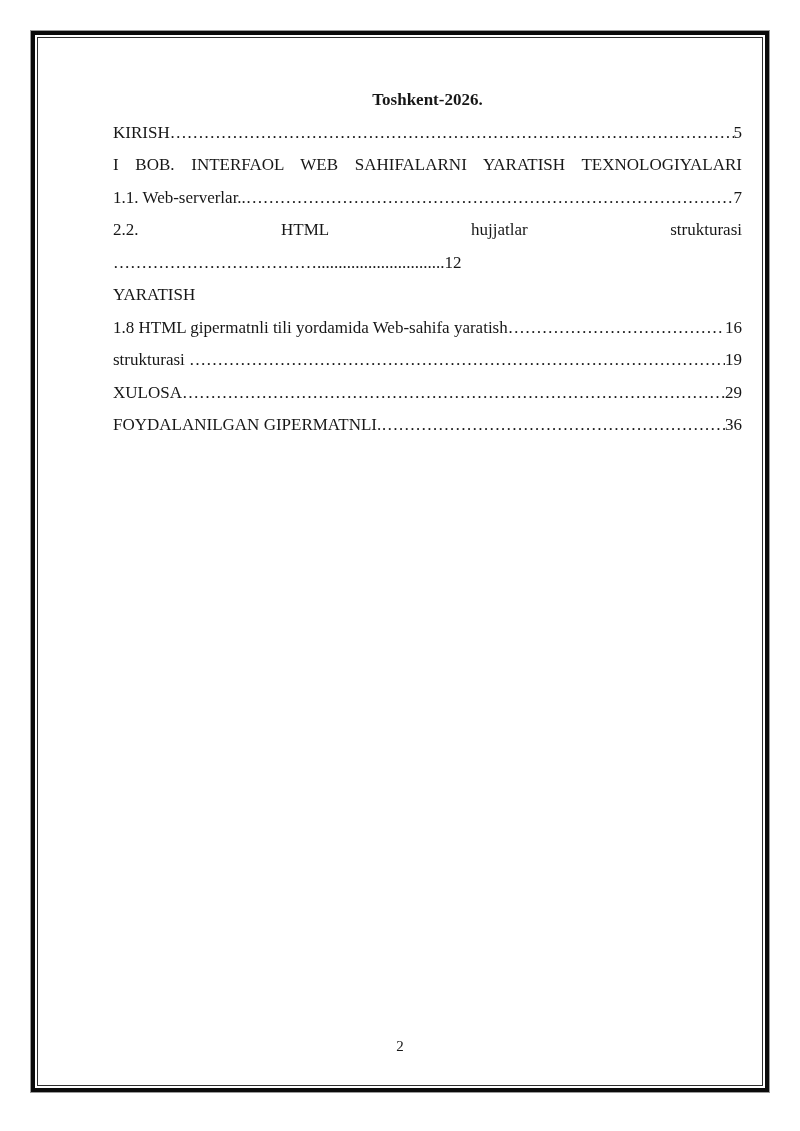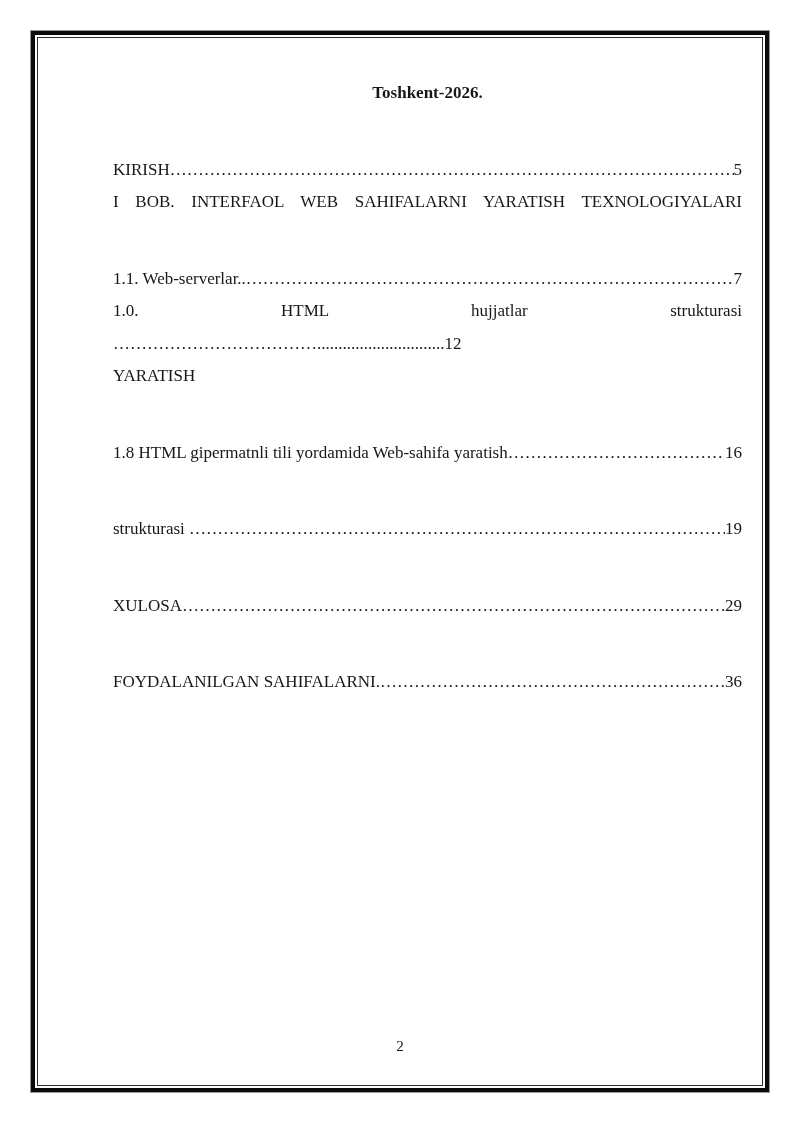--- a/index.html
+++ b/index.html
@@ -27,42 +27,41 @@
   }
   .frame-inner {
     position: absolute;
     inset: 2px;
     border: 1px solid #2e2e2e;
   }
   .content {
     position: absolute;
     left: 0;
     right: 0;
-    top: 1px;
+    top: 8px;
     padding: 38px 20px 0 75px;
   }
   .line {
     margin: 0;
     font-size: 17px;
     line-height: 32.5px;
     height: 32.5px;
     white-space: nowrap;
     overflow: hidden;
   }
   .center { text-align: center; }
   .bold   { font-weight: bold; }
   .justify {
     white-space: normal;
     text-align: justify;
     text-align-last: justify;
   }
   .leader {
     display: flex;
     align-items: flex-end;
-    margin-top: 44px;
   }
   .leader .pre {
     flex: 0 0 auto;
     white-space: pre;
   }
   .leader .dots {
     flex: 1 1 auto;
     overflow: hidden;
     white-space: nowrap;
   }
@@ -98,21 +97,21 @@
 
 
       <p class="line justify">I BOB. INTERFAOL WEB SAHIFALARNI YARATISH TEXNOLOGIYALARI</p>
 
       <p class="line leader">
         <span class="pre">1.1. Web-serverlar..</span>
         <span class="dots">……………………………………………………………………………………………………………………………………</span>
         <span class="pg">7</span>
       </p>
 
-      <p class="line justify">1.0. HTML hujjatlar strukturasi</p>
+      <p class="line justify">2.2. HTML hujjatlar strukturasi</p>
 
       <p class="line">………………………………..............................12</p>
 
 
       <p class="line">YARATISH</p>
 
       <p class="line leader">
         <span class="pre">1.8 HTML gipermatnli tili yordamida Web-sahifa yaratish</span>
         <span class="dots">……………………………………………………………………………………………………………………………………</span>
         <span class="pg">16</span>
@@ -125,21 +124,21 @@
         <span class="pg">19</span>
       </p>
 
       <p class="line leader">
         <span class="pre">XULOSA</span>
         <span class="dots">……………………………………………………………………………………………………………………………………</span>
         <span class="pg">29</span>
       </p>
 
       <p class="line leader">
-        <span class="pre">FOYDALANILGAN SAHIFALARNI.</span>
+        <span class="pre">FOYDALANILGAN GIPERMATNLI.</span>
         <span class="dots">……………………………………………………………………………………………………………………………………</span>
         <span class="pg">36</span>
       </p>
 
     </div>
 
     <div class="footer">2</div>
 
   </div>
 </div>

